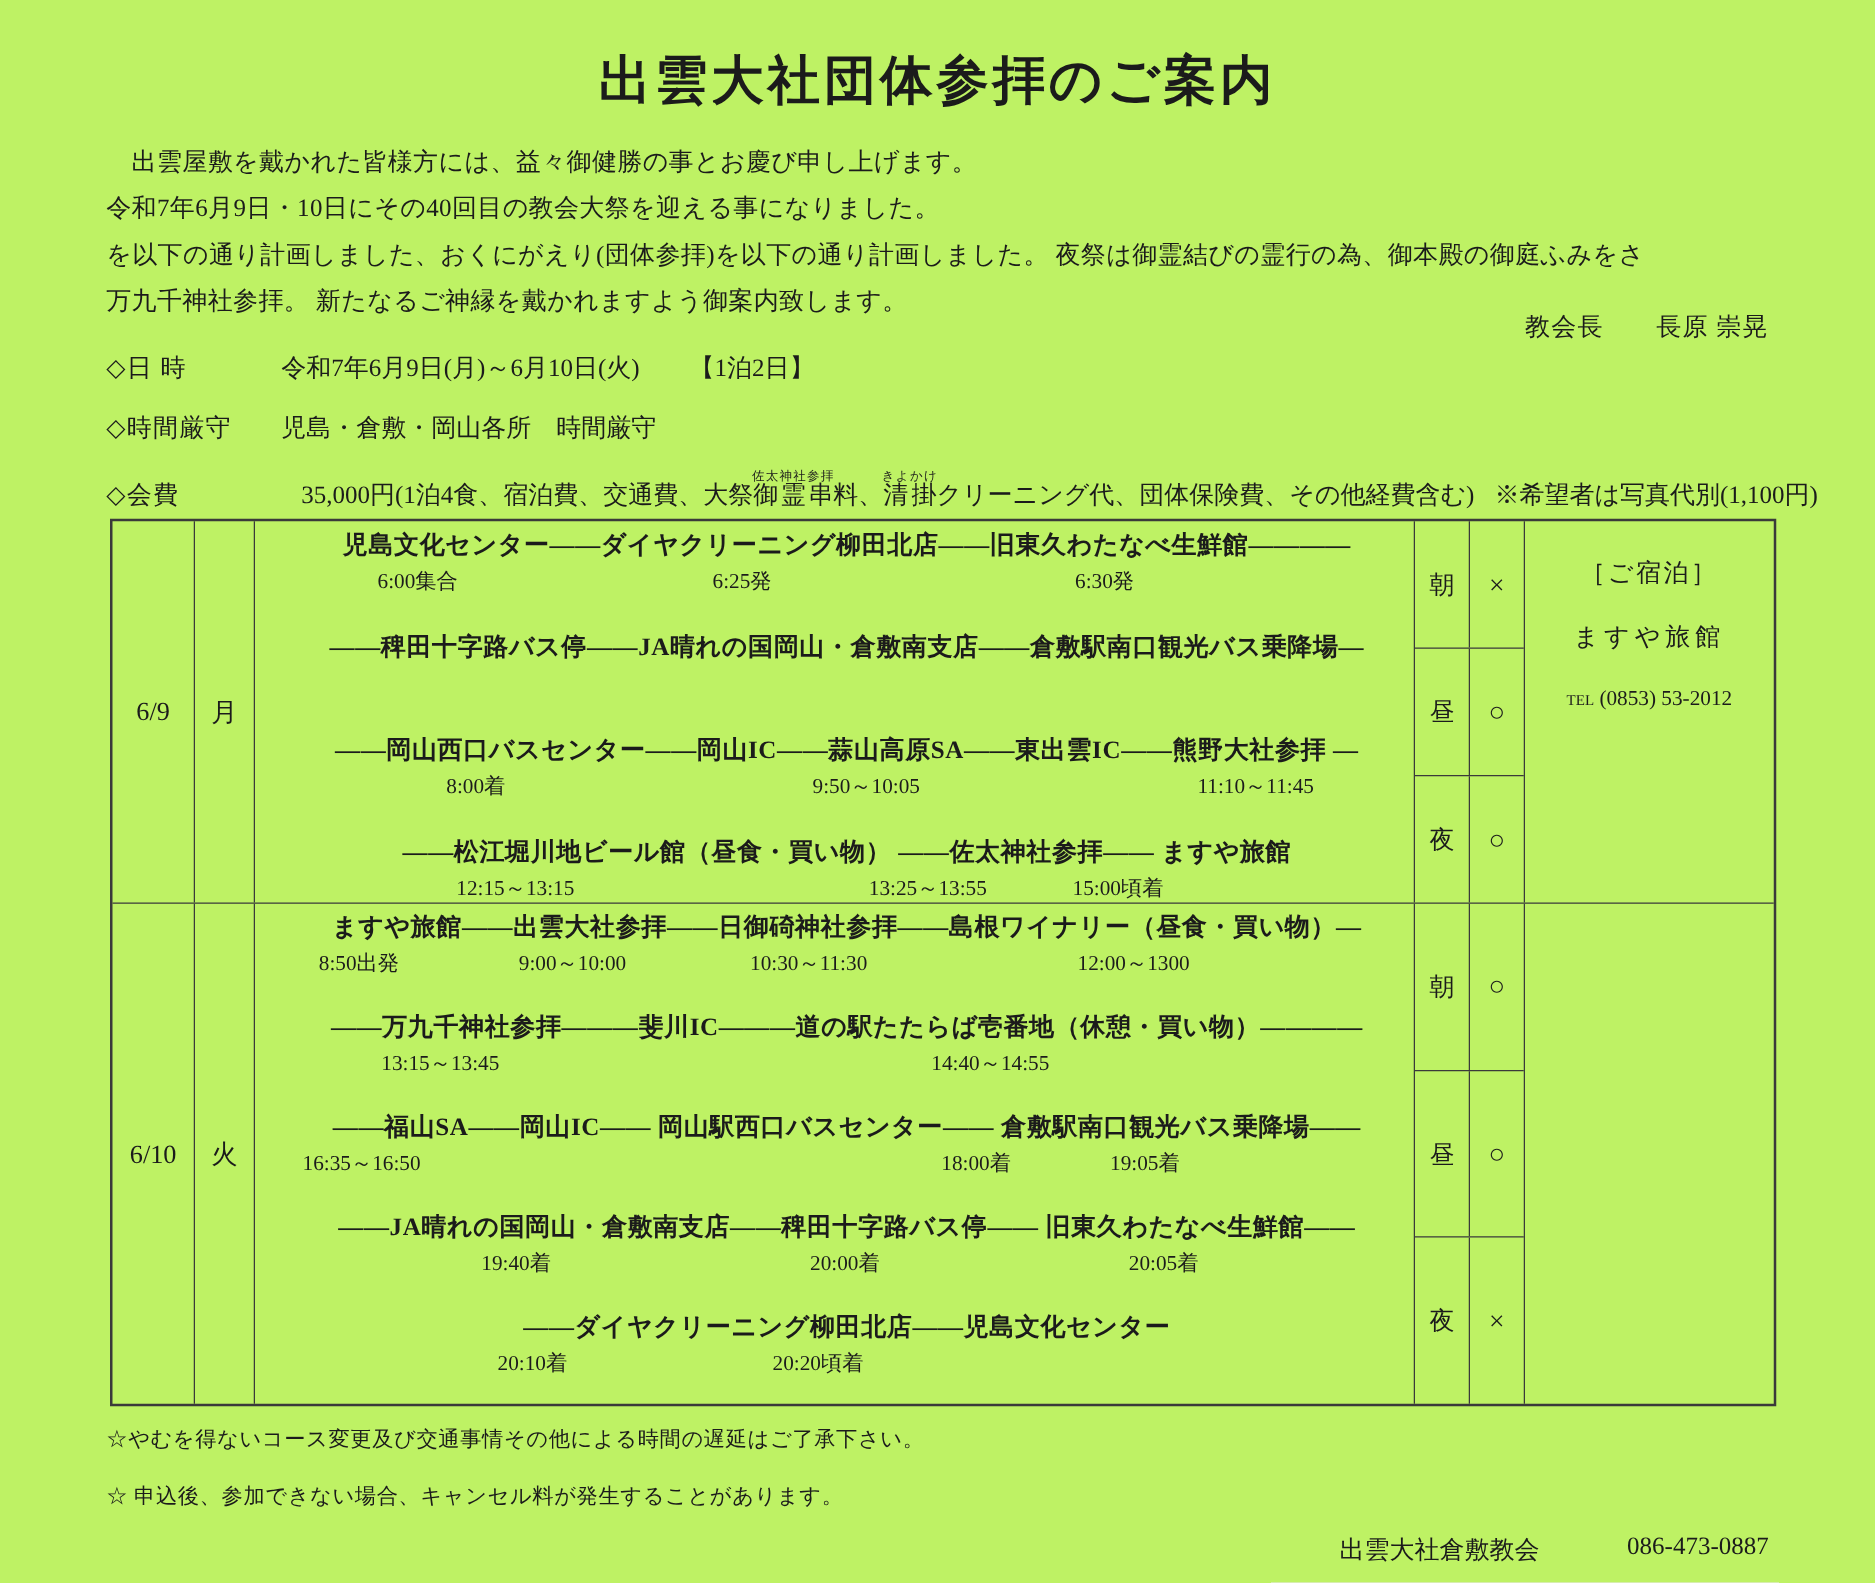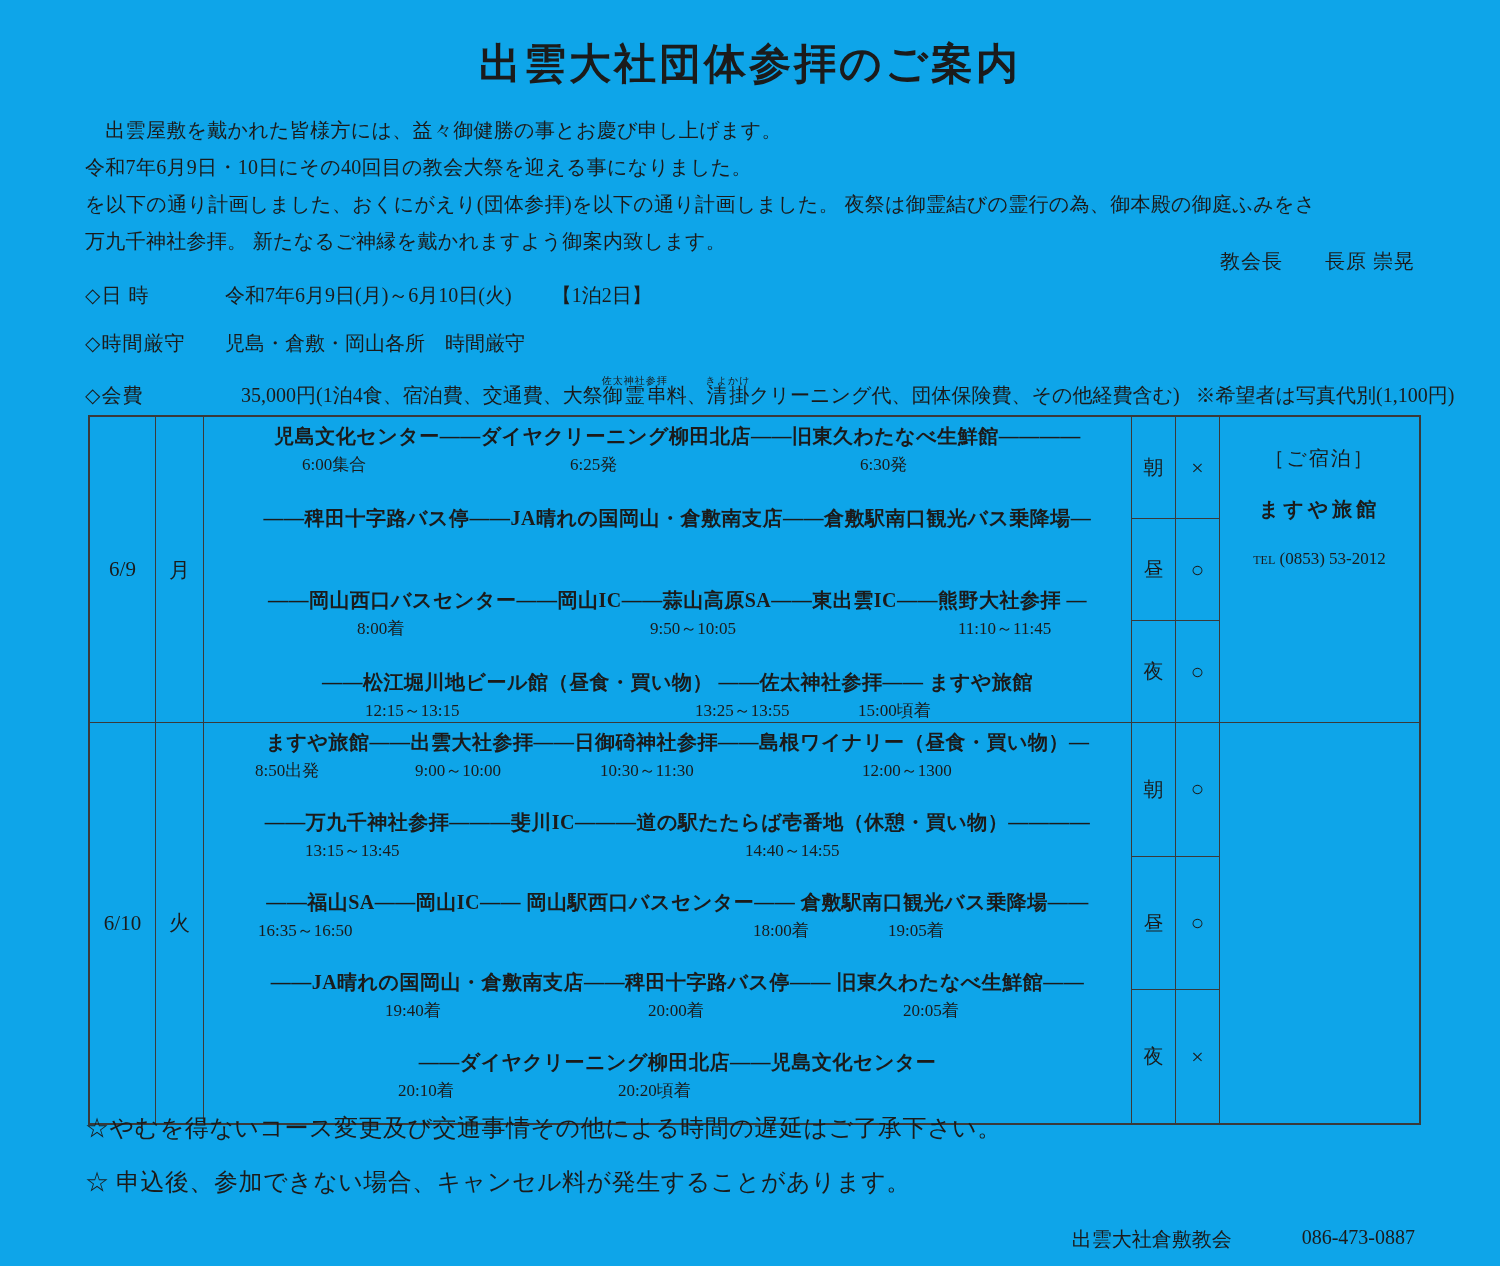--- a/index.html
+++ b/index.html
@@ -1,16 +1,16 @@
 <!DOCTYPE html>
 <html><head>
 <meta charset="utf-8">
 <style>
   html,body{margin:0;padding:0;background:#e9e9e9;}
-  #page{position:relative;width:1500px;height:1266px;background:#0ea5e9;color:#1b1b1b;
+  #page{position:relative;width:1500px;height:1266px;background:#bef264;color:#1b1b1b;
         font-family:"Liberation Serif","DejaVu Serif",serif;overflow:hidden;}
 
   .title{position:absolute;top:36px;left:0;width:100%;text-align:center;
          font-size:42px;font-weight:600;letter-spacing:3px;}
 
   .intro{position:absolute;left:85px;top:112px;width:1345px;font-size:20px;line-height:37px;letter-spacing:0.3px;}
   .intro div{white-space:nowrap;}
 
   .signature{position:absolute;top:248px;right:85px;font-size:20px;letter-spacing:1px;}
 
@@ -34,25 +34,25 @@
   .route{font-size:20px;font-weight:700;padding-left:20px;line-height:26px;white-space:nowrap;letter-spacing:0.5px;}
   .times{position:relative;height:24px;margin-top:4px;font-size:17px;}
   .time{position:absolute;top:0;white-space:nowrap;}
   .meals{display:flex;flex-direction:column;border-right:1px solid #3a3a3a;}
   .meal-row{flex:1;display:flex;}
   .meal-row + .meal-row{border-top:1px solid #3a3a3a;}
   .meal-name{width:43px;flex:0 0 43px;border-right:1px solid #3a3a3a;display:flex;align-items:center;justify-content:center;font-size:20px;}
   .meal-mark{flex:1;display:flex;align-items:center;justify-content:center;font-size:22px;}
   .lodging-cell{border-right:none;text-align:center;padding-top:28px;}
   .lodging-header{font-size:20px;letter-spacing:2px;margin-bottom:24px;}
-  .lodging-name{font-size:20px;letter-spacing:4px;margin-bottom:26px;font-weight:bold;}
+  .lodging-name{font-size:20px;letter-spacing:4px;margin-bottom:26px;}
   .lodging-tel{font-size:17px;}
   .tel-label{font-size:12px;letter-spacing:0;}
 
-  .notes{position:absolute;left:85px;top:1112px;font-size:24px;}
+  .notes{position:absolute;left:85px;top:1140px;font-size:17px;}
   .notes div{margin-bottom:22px;white-space:nowrap;letter-spacing:0.5px;}
 
   .footer{position:absolute;right:85px;top:1226px;font-size:20px;display:flex;gap:70px;white-space:nowrap;}
 </style>
 </head>
 <body>
 
 <div id="page">
 
   <div class="title">出雲大社団体参拝のご案内</div>
@@ -155,21 +155,21 @@
         <div class="segment">
           <div class="route">——万九千神社参拝———斐川IC———道の駅たたらば壱番地（休憩・買い物）————</div>
           <div class="times">
             <span class="time" style="left:101px">13:15～13:45</span>
               <span class="time" style="left:541px">14:40～14:55</span>
           </div>
         </div>
         <div class="segment">
           <div class="route">——福山SA——岡山IC—— 岡山駅西口バスセンター—— 倉敷駅南口観光バス乗降場——</div>
           <div class="times">
-            <span class="time" style="left:54px">16:35～16:50</span>
+            <span class="time" style="left:38px">16:35～16:50</span>
               <span class="time" style="left:549px">18:00着</span>
               <span class="time" style="left:684px">19:05着</span>
           </div>
         </div>
         <div class="segment">
           <div class="route">——JA晴れの国岡山・倉敷南支店——稗田十字路バス停—— 旧東久わたなべ生鮮館——</div>
           <div class="times">
             <span class="time" style="left:181px">19:40着</span>
               <span class="time" style="left:444px">20:00着</span>
               <span class="time" style="left:699px">20:05着</span>

